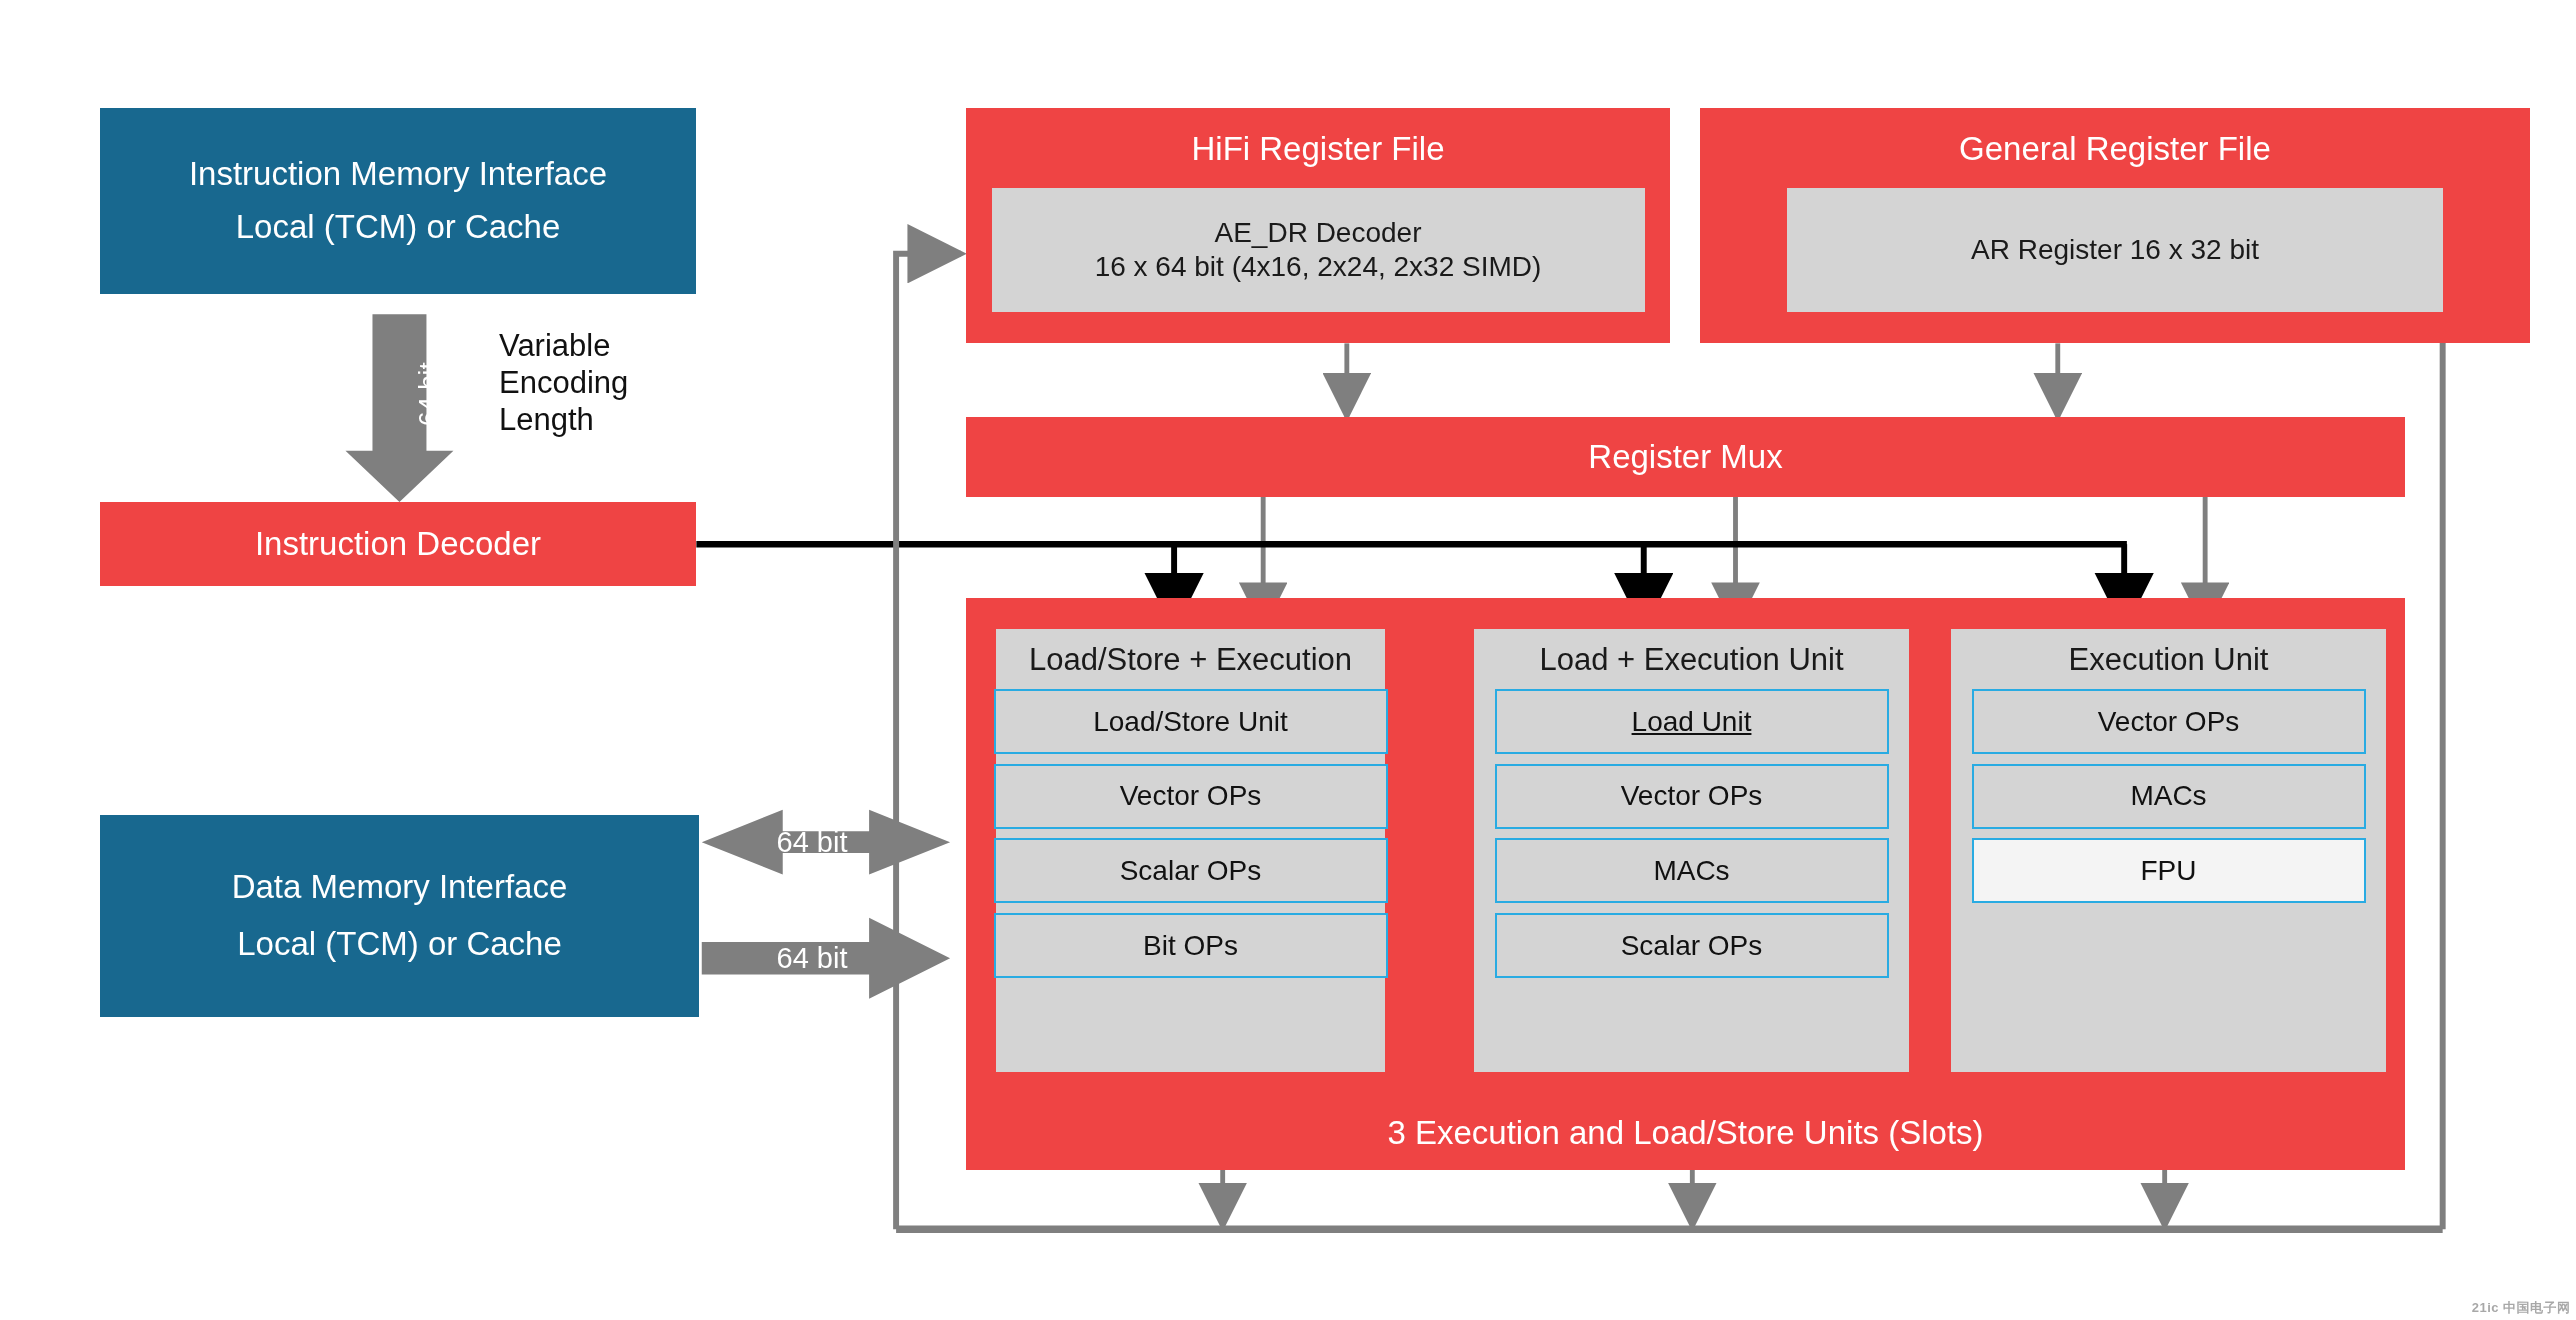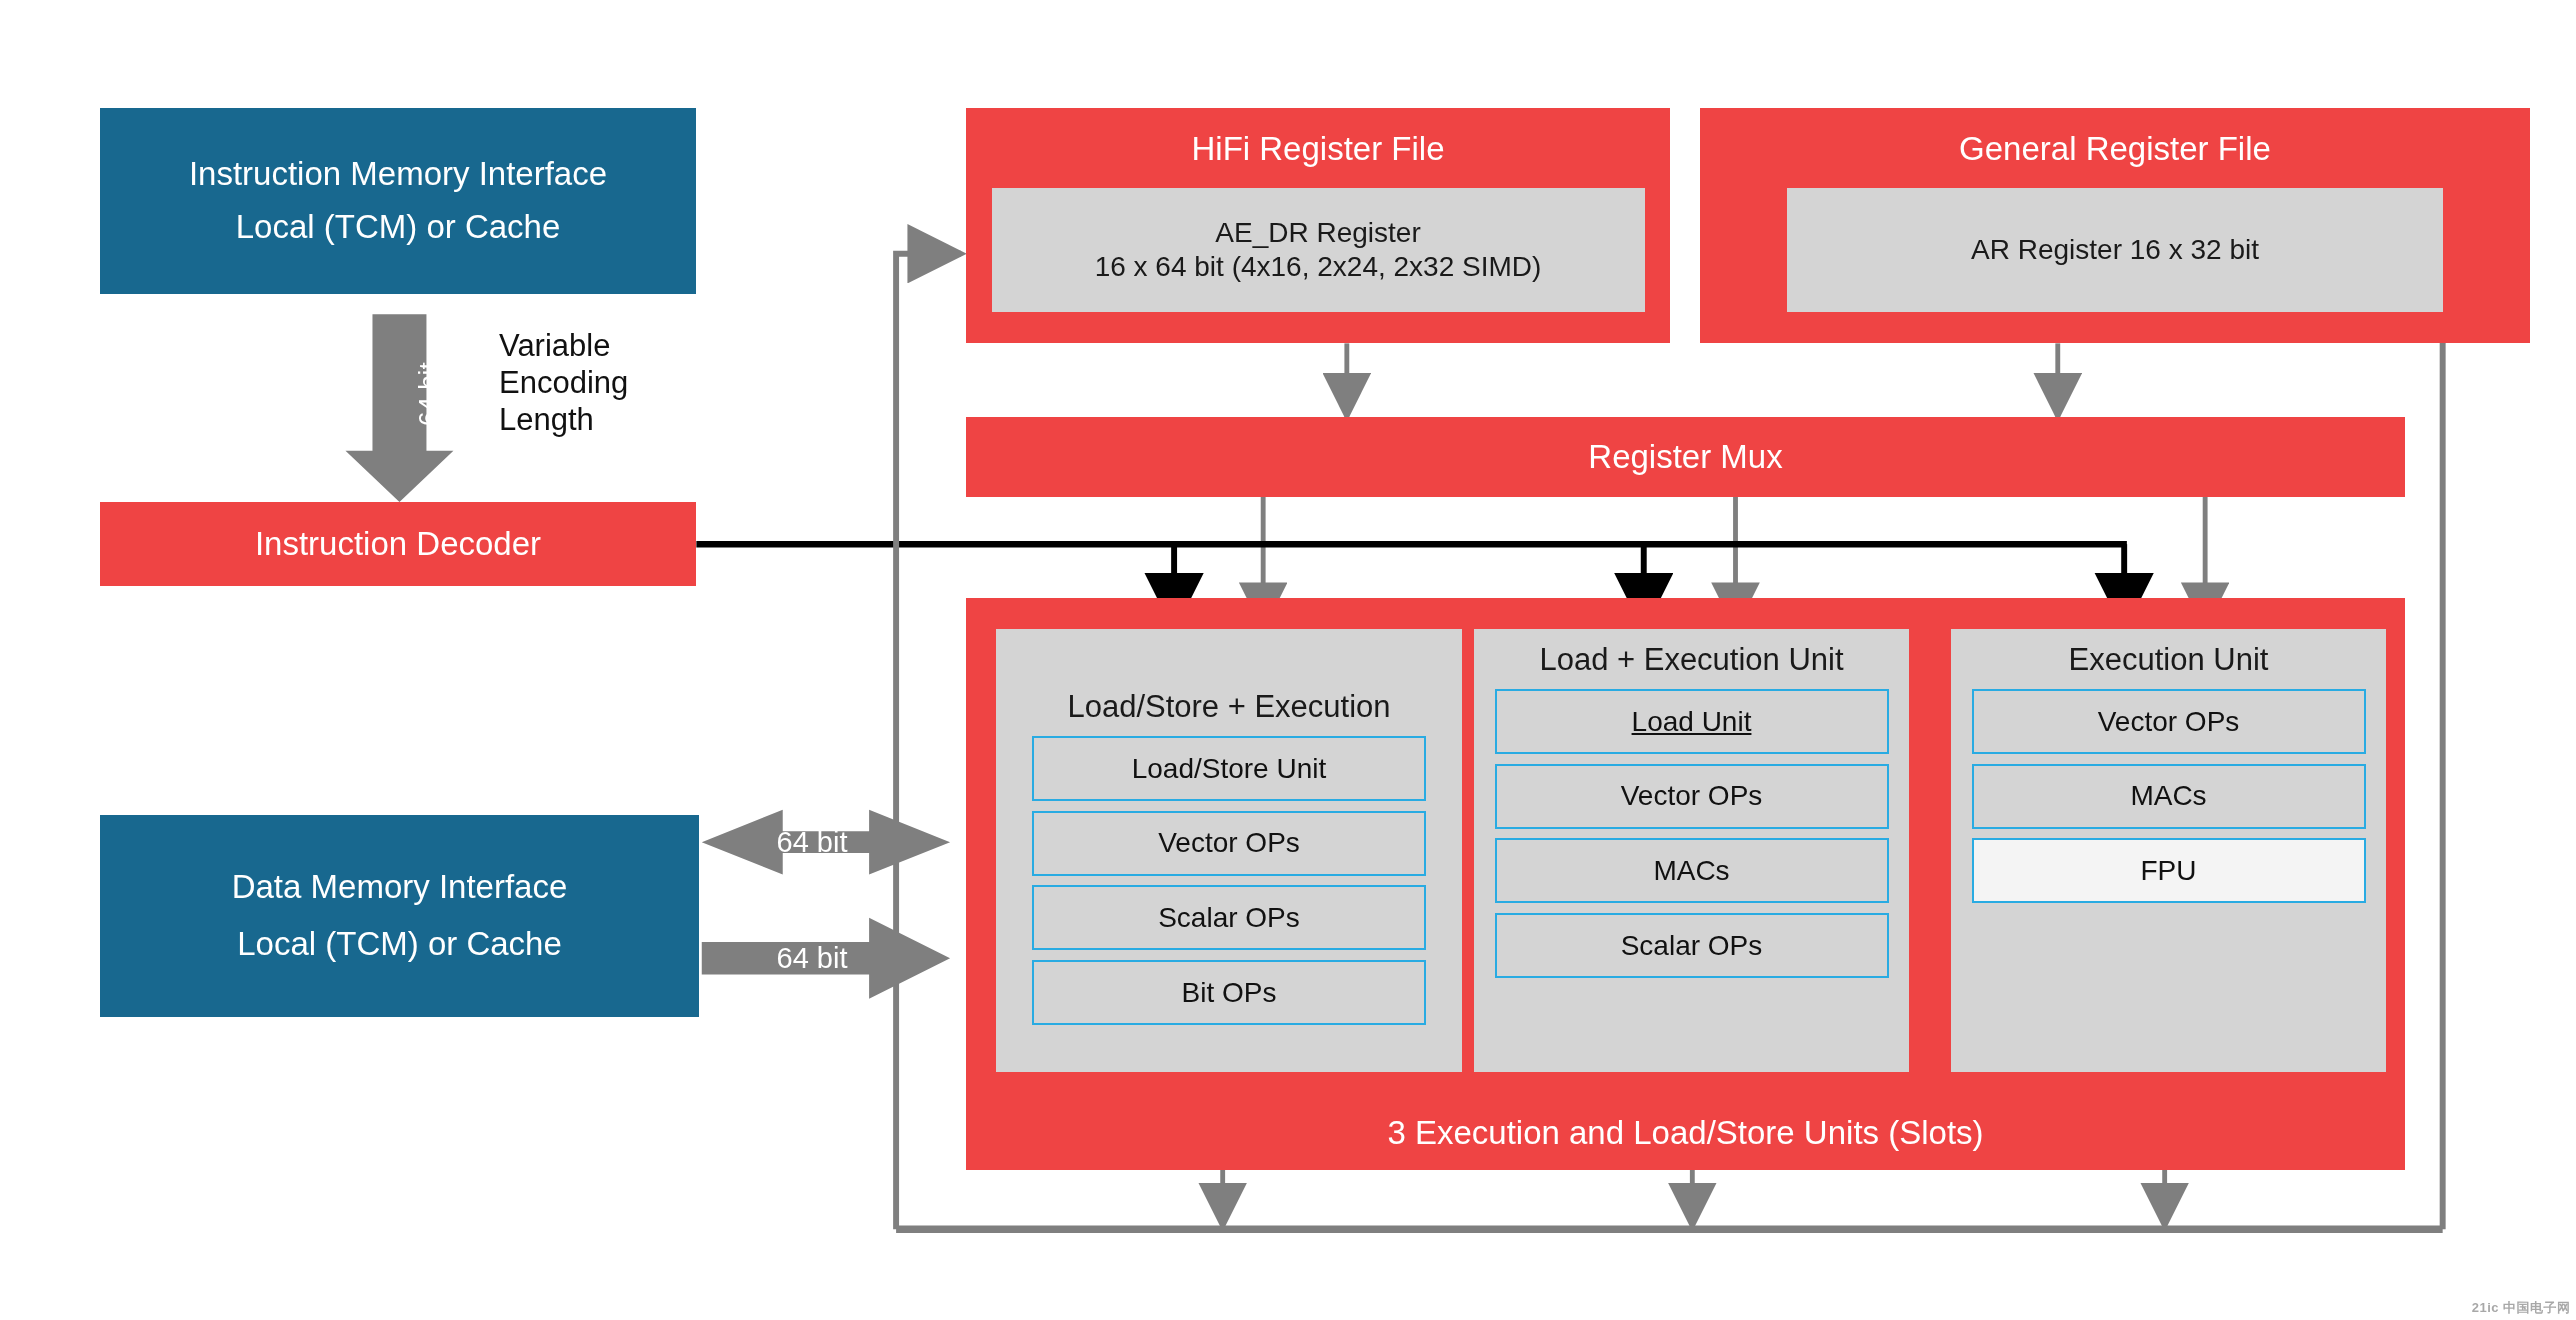--- a/index.html
+++ b/index.html
@@ -115,21 +115,21 @@
   </div>
 
   <div class="bitlab" style="left:750px;top:826px;width:124px;height:32px;">64 bit</div>
   <div class="bitlab" style="left:750px;top:942px;width:124px;height:32px;">64 bit</div>
 
   <div class="blk lite col" style="left:966px;top:108px;width:704px;height:235px;
        justify-content:flex-start;padding-top:21.6px;">
     <div class="t-title">HiFi Register File</div>
     <div class="blk gray col" style="position:relative;left:0;top:0;margin-top:19.4px;
          width:653px;height:124px;">
-      <div class="t-sub">AE_DR Register</div>
+      <div class="t-sub">AE_DR Decoder</div>
       <div class="t-sub">16 x 64 bit (4x16, 2x24, 2x32 SIMD)</div>
     </div>
   </div>
 
   <div class="blk lite col" style="left:1700px;top:108px;width:830px;height:235px;
        justify-content:flex-start;padding-top:21.6px;">
     <div class="t-title">General Register File</div>
     <div class="blk gray" style="position:relative;left:0;top:0;margin-top:19.4px;
          width:656px;height:124px;">
       <div class="t-sub">AR Register 16 x 32 bit</div>
@@ -138,22 +138,22 @@
 
   <div class="blk lite" style="left:966px;top:417px;width:1439px;height:80px;">
     <div class="t-title">Register Mux</div>
   </div>
 
   <div class="blk lite col" style="left:966px;top:598px;width:1439px;height:572px;
        justify-content:flex-end;padding-bottom:9.7px;">
     <div class="t-title" style="margin-bottom:7.6px;">3 Execution and Load/Store Units (Slots)</div>
   </div>
 
-  <div class="blk gray col" style="left:996px;top:629px;width:466px;height:443px;
-       justify-content:center;padding-top:12px;">
+  <div class="blk gray col" style="left:996px;top:629px;width:389px;height:443px;
+       justify-content:flex-start;padding-top:12px;">
     <div class="t-mid">Load/Store + Execution</div>
     <div class="blk subbox" style="position:relative;left:0;top:0;margin-top:10.8px;width:394px;height:65px;">
       <span class="t-sub">Load/Store Unit</span>
     </div>
     <div class="blk subbox" style="position:relative;left:0;top:0;margin-top:9.7px;width:394px;height:65px;">
       <span class="t-sub">Vector OPs</span>
     </div>
     <div class="blk subbox" style="position:relative;left:0;top:0;margin-top:9.7px;width:394px;height:65px;">
       <span class="t-sub">Scalar OPs</span>
     </div>

